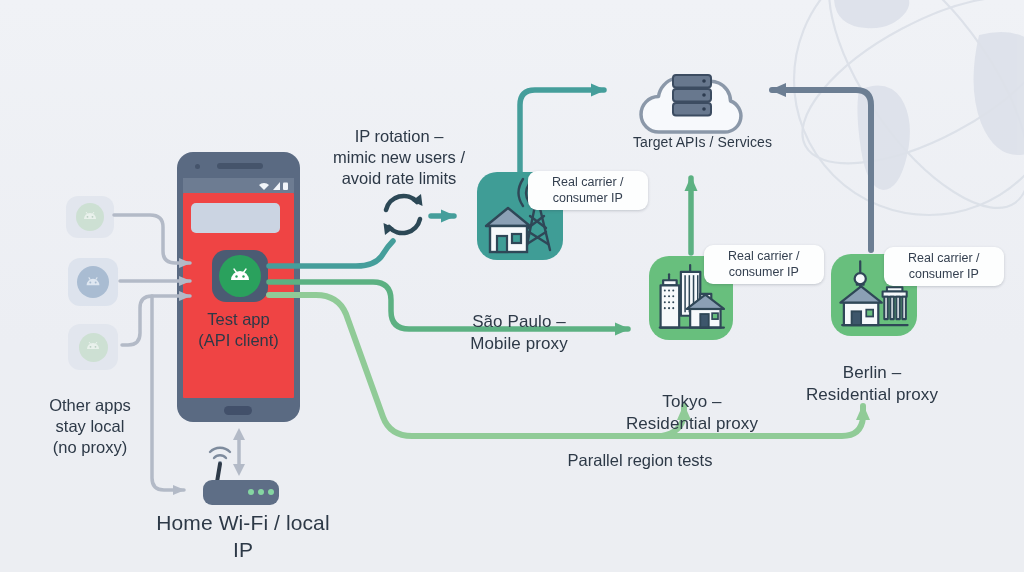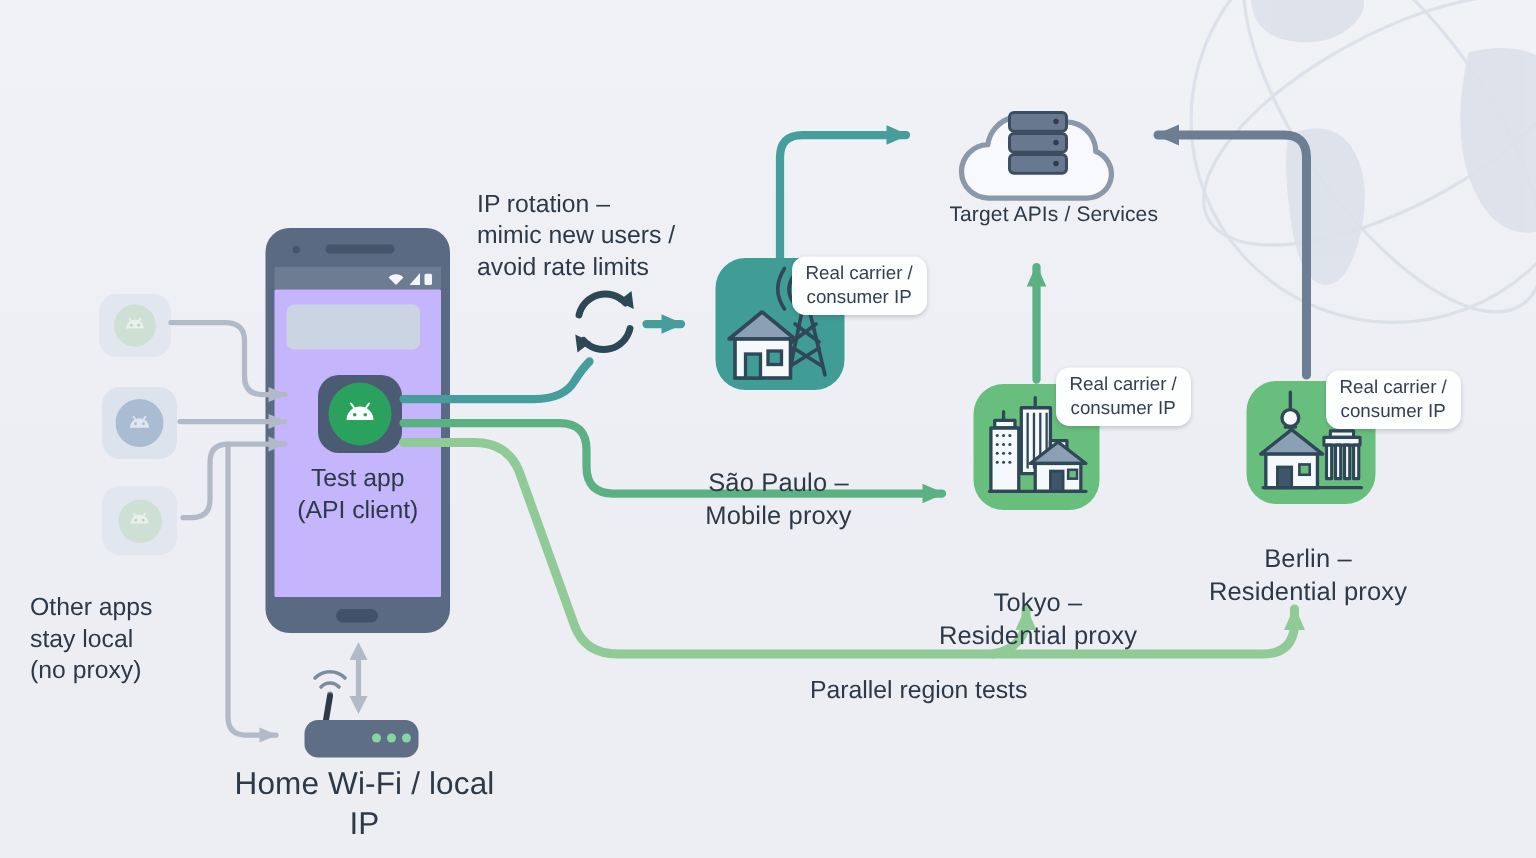--- a/index.html
+++ b/index.html
@@ -7,31 +7,31 @@
     --teal:#459e9b; --teal-icon:#3f9d96; --green:#5cb182; --green-icon:#68bf7d;
     --light-green:#90cb97; --slate-line:#6c7e93; --slate-phone:#5a6a82; --dark-stroke:#2f4757;
   }
   *{margin:0;padding:0;box-sizing:border-box;}
   html,body{width:1024px;height:572px;overflow:hidden;}
   body{font-family:"Liberation Sans",sans-serif;background:var(--background);color:var(--ink);position:relative;}
   .stage{position:absolute;inset:0;background:linear-gradient(180deg,#f0f2f6 0%,#ecEEf3 60%,#eceef2 100%);}
   .abs{position:absolute;}
   .pre{white-space:pre-line;}
   .node-label{font-size:17px;line-height:1.28;text-align:center;color:var(--ink);font-weight:500;letter-spacing:.1px;}
-  .caption{font-size:16.5px;line-height:1.28;color:var(--ink);font-weight:500;}
-  .badge{background:#fdfefe;border-radius:9px;padding:4px 9px;font-size:12.5px;line-height:1.25;
+  .caption{font-size:16.5px;line-height:1.28;text-align:center;color:var(--ink);font-weight:500;}
+  .badge{background:#fdfefe;border-radius:9px;padding:4px 24px;font-size:12.5px;line-height:1.25;
          text-align:center;color:#333f4f;box-shadow:0 1px 3px rgba(40,50,70,.22);font-weight:500;}
   
   .phone{left:177px;top:152px;width:123px;height:270px;background:var(--slate-phone);
          border-radius:16px;display:flex;flex-direction:column;padding:0 6px;}
   .bezel-top{height:26px;position:relative;}
   .speaker{position:absolute;left:34px;top:11px;width:46px;height:6px;border-radius:3px;background:#45546b;}
   .cam{position:absolute;left:12px;top:12px;width:5px;height:5px;border-radius:50%;background:#45546b;}
   .statusbar{height:15px;background:#6d7c92;display:flex;justify-content:flex-end;align-items:center;gap:3px;padding:0 4px;}
-  .screen{flex:1;background:#c4b5fd;position:relative;border-radius:1px;}
+  .screen{flex:1;background:#ef4444;position:relative;border-radius:1px;}
   .placeholder{position:absolute;left:8px;top:10px;width:89px;height:30px;border-radius:5px;background:#cbd4e2;}
   .appicon{position:absolute;left:29px;top:57px;width:56px;height:52px;border-radius:14px;background:#4b5b73;
            display:flex;align-items:center;justify-content:center;}
   .appicon .disc{width:42px;height:42px;border-radius:50%;background:#2aa15d;display:flex;align-items:center;justify-content:center;}
   .phone-label{position:absolute;left:-6px;top:116px;width:123px;font-size:16.5px;line-height:1.3;text-align:center;font-weight:500;color:var(--ink);}
   .bezel-bottom{height:24px;position:relative;}
   .homepill{position:absolute;left:41px;top:8px;width:28px;height:9px;border-radius:5px;background:#42506a;}
   
   .fade-app{border-radius:12px;display:flex;align-items:center;justify-content:center;}
   .fade-app .disc{border-radius:50%;display:flex;align-items:center;justify-content:center;}

